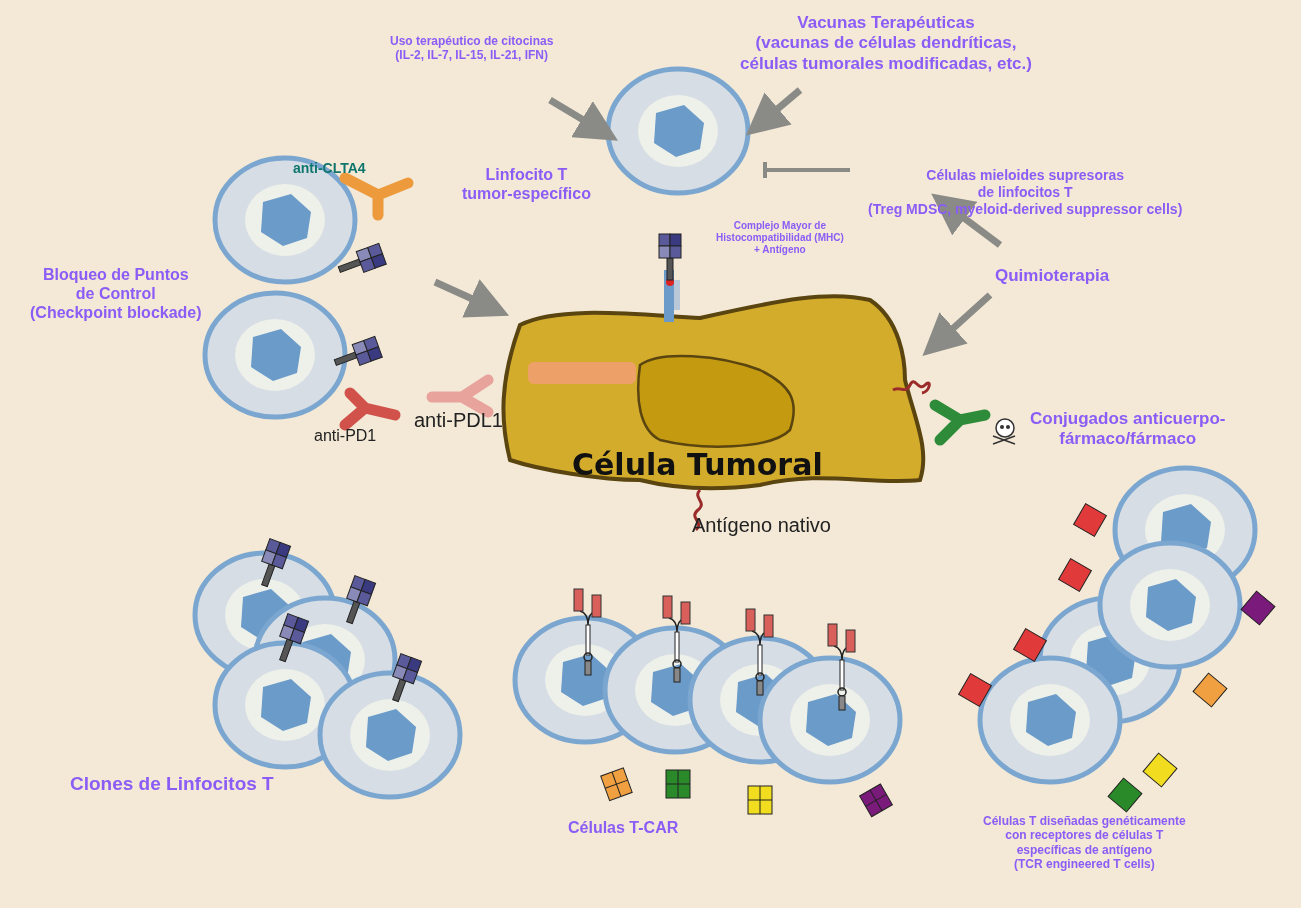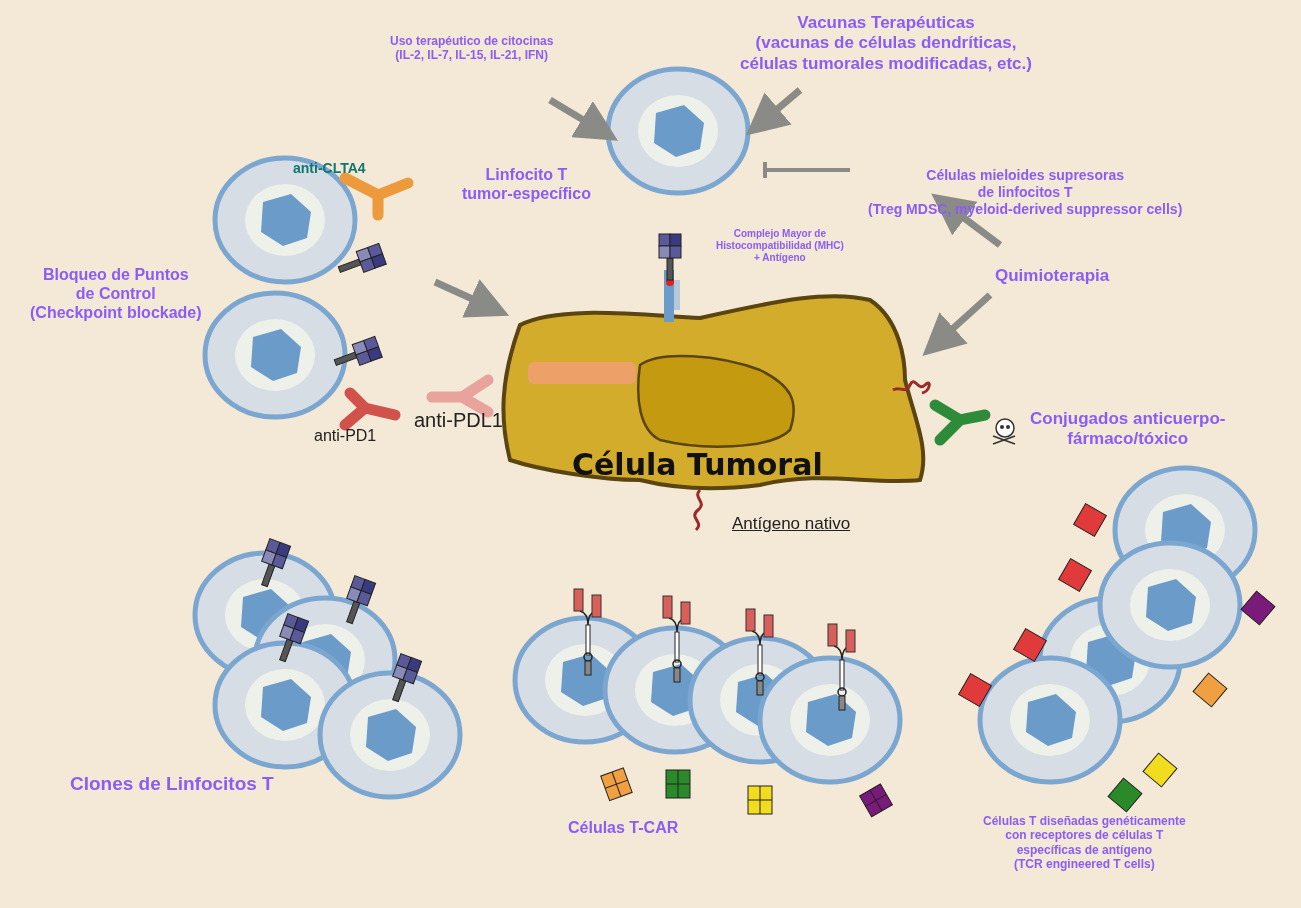--- a/index.html
+++ b/index.html
@@ -201,32 +201,32 @@
 <div class="lbl" style="left:368px; top:34px; font-size:12px;margin-left:22px;">Uso terapéutico de citocinas
 (IL-2, IL-7, IL-15, IL-21, IFN)</div>
 <div class="lbl" style="left:740px; top:13px; font-size:17px;">Vacunas Terapéuticas
 (vacunas de células dendríticas,
 células tumorales modificadas, etc.)</div>
 <div class="lbl" style="left:868px; top:127px; font-size:14px;margin-top:40px;">Células mieloides supresoras
 de linfocitos T
 (Treg MDSC, myeloid-derived suppressor cells)</div>
 <div class="lbl" style="left:462px; top:165px; font-size:16px;">Linfocito T
 tumor-específico</div>
-<div class="lbl" style="left:716px; top:228px; font-size:10px;">Complejo Mayor de
+<div class="lbl" style="left:716px; top:220px; font-size:10px;">Complejo Mayor de
 Histocompatibilidad (MHC)
 + Antígeno</div>
 <div class="lbl" style="left:995px; top:266px; font-size:17px;">Quimioterapia</div>
 <div class="lbl" style="left:30px; top:265px; font-size:16px;">Bloqueo de Puntos
 de Control
 (Checkpoint blockade)</div>
 <div class="lbl" style="left:293px; top:160px; font-size:14px; color:#0f766e;">anti-CLTA4</div>
 <div class="lbl-plain" style="left:314px; top:427px; font-size:16px;">anti-PD1</div>
 <div class="lbl-plain" style="left:414px; top:409px; font-size:20px;">anti-PDL1</div>
 <div class="lbl" style="left:1030px; top:409px; font-size:17px;">Conjugados anticuerpo-
-fármaco/tóxico</div>
+fármaco/fármaco</div>
 <div class="title-tumor" style="left:572px; top:447px;">Célula Tumoral</div>
-<div class="lbl-plain" style="left:732px; top:514px; font-size:17px;text-decoration:underline;">Antígeno nativo</div>
+<div class="lbl-plain" style="left:692px; top:514px; font-size:20px;">Antígeno nativo</div>
 <div class="lbl" style="left:70px; top:773px; font-size:19px;text-align:center;">Clones de Linfocitos T</div>
 <div class="lbl" style="left:568px; top:818px; font-size:16px;text-align:center;">Células T-CAR</div>
 <div class="lbl" style="left:983px; top:814px; font-size:12px;">Células T diseñadas genéticamente
 con receptores de células T
 específicas de antígeno
 (TCR engineered T cells)</div>
 
 </body></html>

